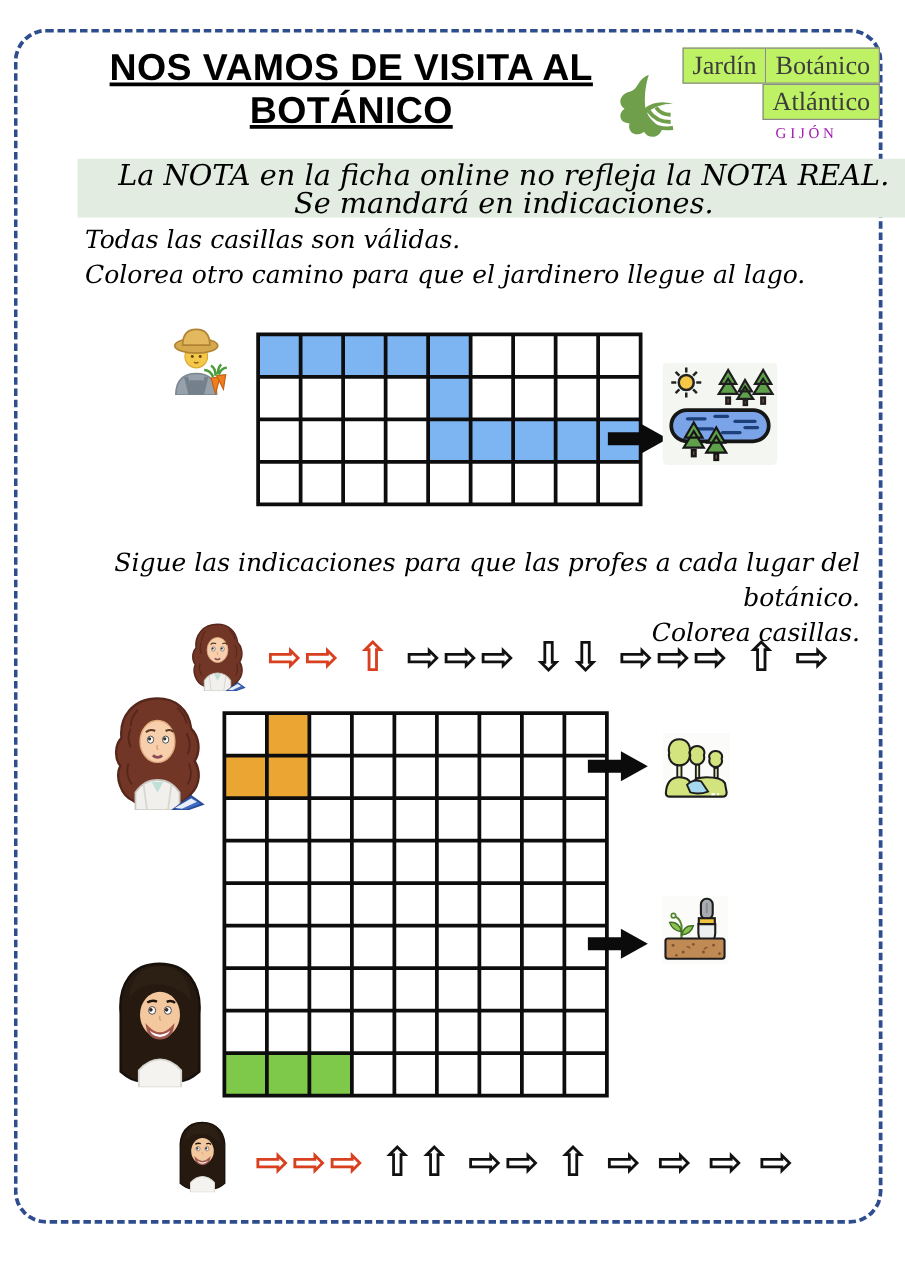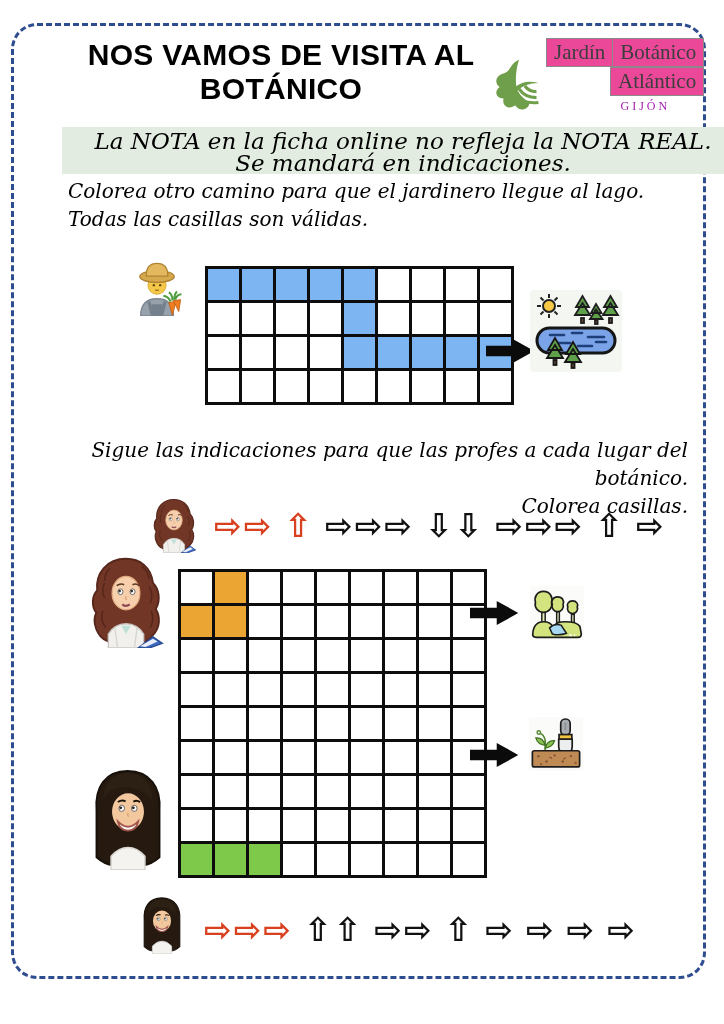--- a/index.html
+++ b/index.html
@@ -6,28 +6,28 @@
   body{width:724px;height:1024px;position:relative;overflow:hidden;
        font-family:"Liberation Sans",sans-serif;color:#000;}
   .abs{position:absolute;}
 
   
   .frame{left:11px;top:23px;width:695px;height:956px;border:3px dashed #2e4d8f;
          border-radius:26px;box-sizing:border-box;}
 
   
   .title{left:58px;top:38px;width:446px;text-align:center;font-weight:700;
-         font-size:30px;line-height:34px;letter-spacing:.3px;}
+         font-size:30px;line-height:34px;letter-spacing:.3px;text-decoration:underline;}
 
   
   .logo{left:494px;top:38px;width:176px;height:82px;}
   .logo-text{position:absolute;left:52px;top:0;display:flex;flex-direction:column;
              align-items:flex-end;font-family:"Liberation Serif",serif;color:#3d3d3d;}
   .logo-row{display:flex;}
-  .logo-box{border:1.5px solid #8a8a8a;padding:0 7px;font-size:21px;line-height:27px;background:#ec4899;}
+  .logo-box{border:1.5px solid #8a8a8a;padding:0 7px;font-size:21px;line-height:27px;background:#bef264;}
   .logo-box+.logo-box{border-left:none;}
   .logo-city{font-size:12px;letter-spacing:3px;color:#a21caf;margin:3px 34px 0 0;}
   .leaf{position:absolute;left:-4px;top:16px;}
 
   
   .note{left:62px;top:127px;width:682px;height:47px;text-align:center;
         font-size:23px;line-height:22px;padding-top:3px;box-sizing:border-box;}
   .hand{font-family:"DejaVu Serif",serif;font-style:italic;}
 
   .para{font-size:20px;line-height:28px;}
@@ -211,22 +211,22 @@
     <div class="logo-city">GIJÓN</div>
   </div>
 </div>
 
 <div class="abs note hand" style="background: rgb(227, 236, 225);">
   <div>La NOTA en la ficha online no refleja la NOTA REAL.</div>
   <div>Se mandará en indicaciones.</div>
 </div>
 
 <div class="abs para hand p1">
+  <div>Todas las casillas son válidas.</div>
   <div>Colorea otro camino para que el jardinero llegue al lago.</div>
-  <div>Todas las casillas son válidas.</div>
 </div>
 
 <svg class="abs" style="left:128px;top:258px" width="58" height="58" xmlns="http://www.w3.org/2000/svg" xmlns:xlink="http://www.w3.org/1999/xlink">
     <use href="#sym-farmer" xlink:href="#sym-farmer"></use>
   </svg>
 
 <div id="grid1" class="abs grid">
     <div class="cell" style="background: rgb(125, 180, 242);"></div>
     <div class="cell" style="background: rgb(125, 180, 242);"></div>
     <div class="cell" style="background: rgb(125, 180, 242);"></div>

